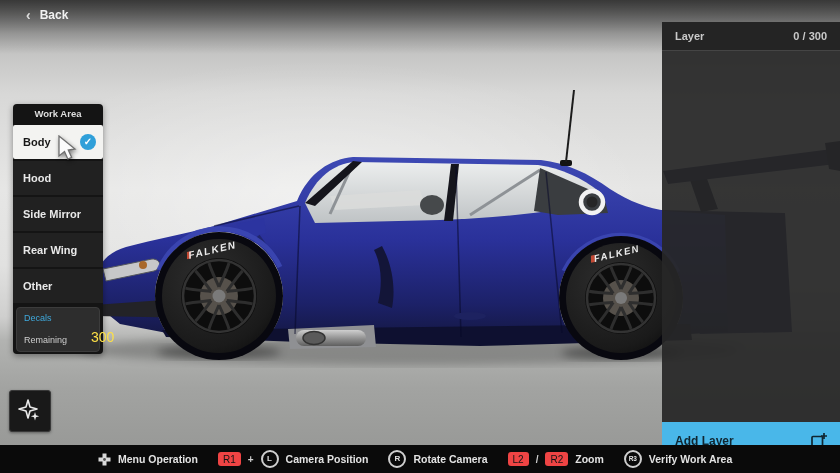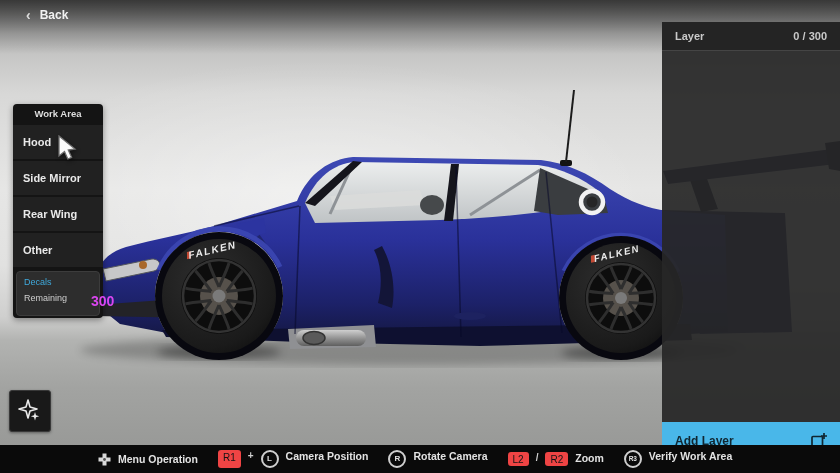--- a/index.html
+++ b/index.html
@@ -40,33 +40,33 @@
     color:#e9e9e9;font-size:11px;font-weight:bold;cursor:pointer;}
   .wa-item:first-of-type{margin-top:0;}
   .wa-item.selected{background:#f3f3f1;color:#161616;border-radius:2px;}
   .check{position:absolute;right:7px;top:50%;transform:translateY(-50%);
     width:16px;height:16px;border-radius:50%;background:#2f9fd9;
     display:flex;align-items:center;justify-content:center;
     color:#fff;font-size:10px;font-weight:bold;line-height:1;}
   .decals-box{margin:4px 3px 0;background:#2d2d2d;border:1px solid #3c3c3c;border-radius:4px;
     padding:5px 7px 6px;}
   .decals-label{color:#3fa9dc;font-size:9px;font-weight:normal;margin-bottom:6px;}
-  .decals-row{display:flex;align-items:flex-start;justify-content:space-between;}
+  .decals-row{display:flex;align-items:flex-end;justify-content:space-between;}
   .decals-rem{color:#cecece;font-size:9px;}
-  .decals-val{color:#d946ef;font-size:14px;font-weight:bold;margin-left:24px;}
+  .decals-val{color:#fde047;font-size:14px;font-weight:normal;margin-left:24px;}
 
   
   .fx-btn{position:absolute;left:9px;top:390px;width:40px;height:40px;background:#191919;
     border:1px solid #383838;border-radius:3px;display:flex;align-items:center;justify-content:center;
     cursor:pointer;box-shadow:0 1px 3px rgba(0,0,0,.4);}
 
   
   .bottom-bar{position:absolute;left:0;right:0;bottom:0;height:28px;background:#0a0a0a;
     display:flex;align-items:center;gap:20px;padding-left:98px;box-sizing:border-box;}
-  .hint{display:flex;gap:7px;color:#e3e3e3;font-size:10.5px;font-weight:bold;}
+  .hint{display:flex;align-items:center;gap:7px;color:#e3e3e3;font-size:10.5px;font-weight:bold;}
   .badge{background:#ef4444;color:#141414;font-size:10px;font-weight:normal;
     padding:2px 5px 1px;border-radius:3px;line-height:1.1;}
   .stick{width:14px;height:14px;border-radius:50%;border:2px solid #cfcfcf;color:#e0e0e0;
     font-size:8px;font-weight:bold;display:flex;align-items:center;justify-content:center;line-height:1;}
   .stick.s3{font-size:6.5px;}
   .sep{color:#cfcfcf;font-size:10px;font-weight:bold;}
 
   
   .cursor{position:absolute;left:57px;top:135px;pointer-events:none;
     filter:drop-shadow(1px 2px 2px rgba(0,0,0,.45));}
@@ -244,20 +244,24 @@
       <span>Add Layer</span>
       <svg width="17" height="17" viewBox="0 0 17 17">
         <rect x="2" y="4.5" width="10.5" height="10.5" rx="1" fill="none" stroke="#102631" stroke-width="1.7"></rect>
         <path d="M14,1 L14,7 M11,4 L17,4" stroke="#102631" stroke-width="1.7"></path>
       </svg>
     </div>
   </div>
 
   <div class="work-panel">
     <div class="work-title">Work Area</div>
+    <div class="wa-item selected">
+      <span>Body</span>
+      <span class="check">✓</span>
+    </div>
     <div class="wa-item">
       <span>Hood</span>
     </div>
     <div class="wa-item">
       <span>Side Mirror</span>
     </div>
     <div class="wa-item">
       <span>Rear Wing</span>
     </div>
     <div class="wa-item">

